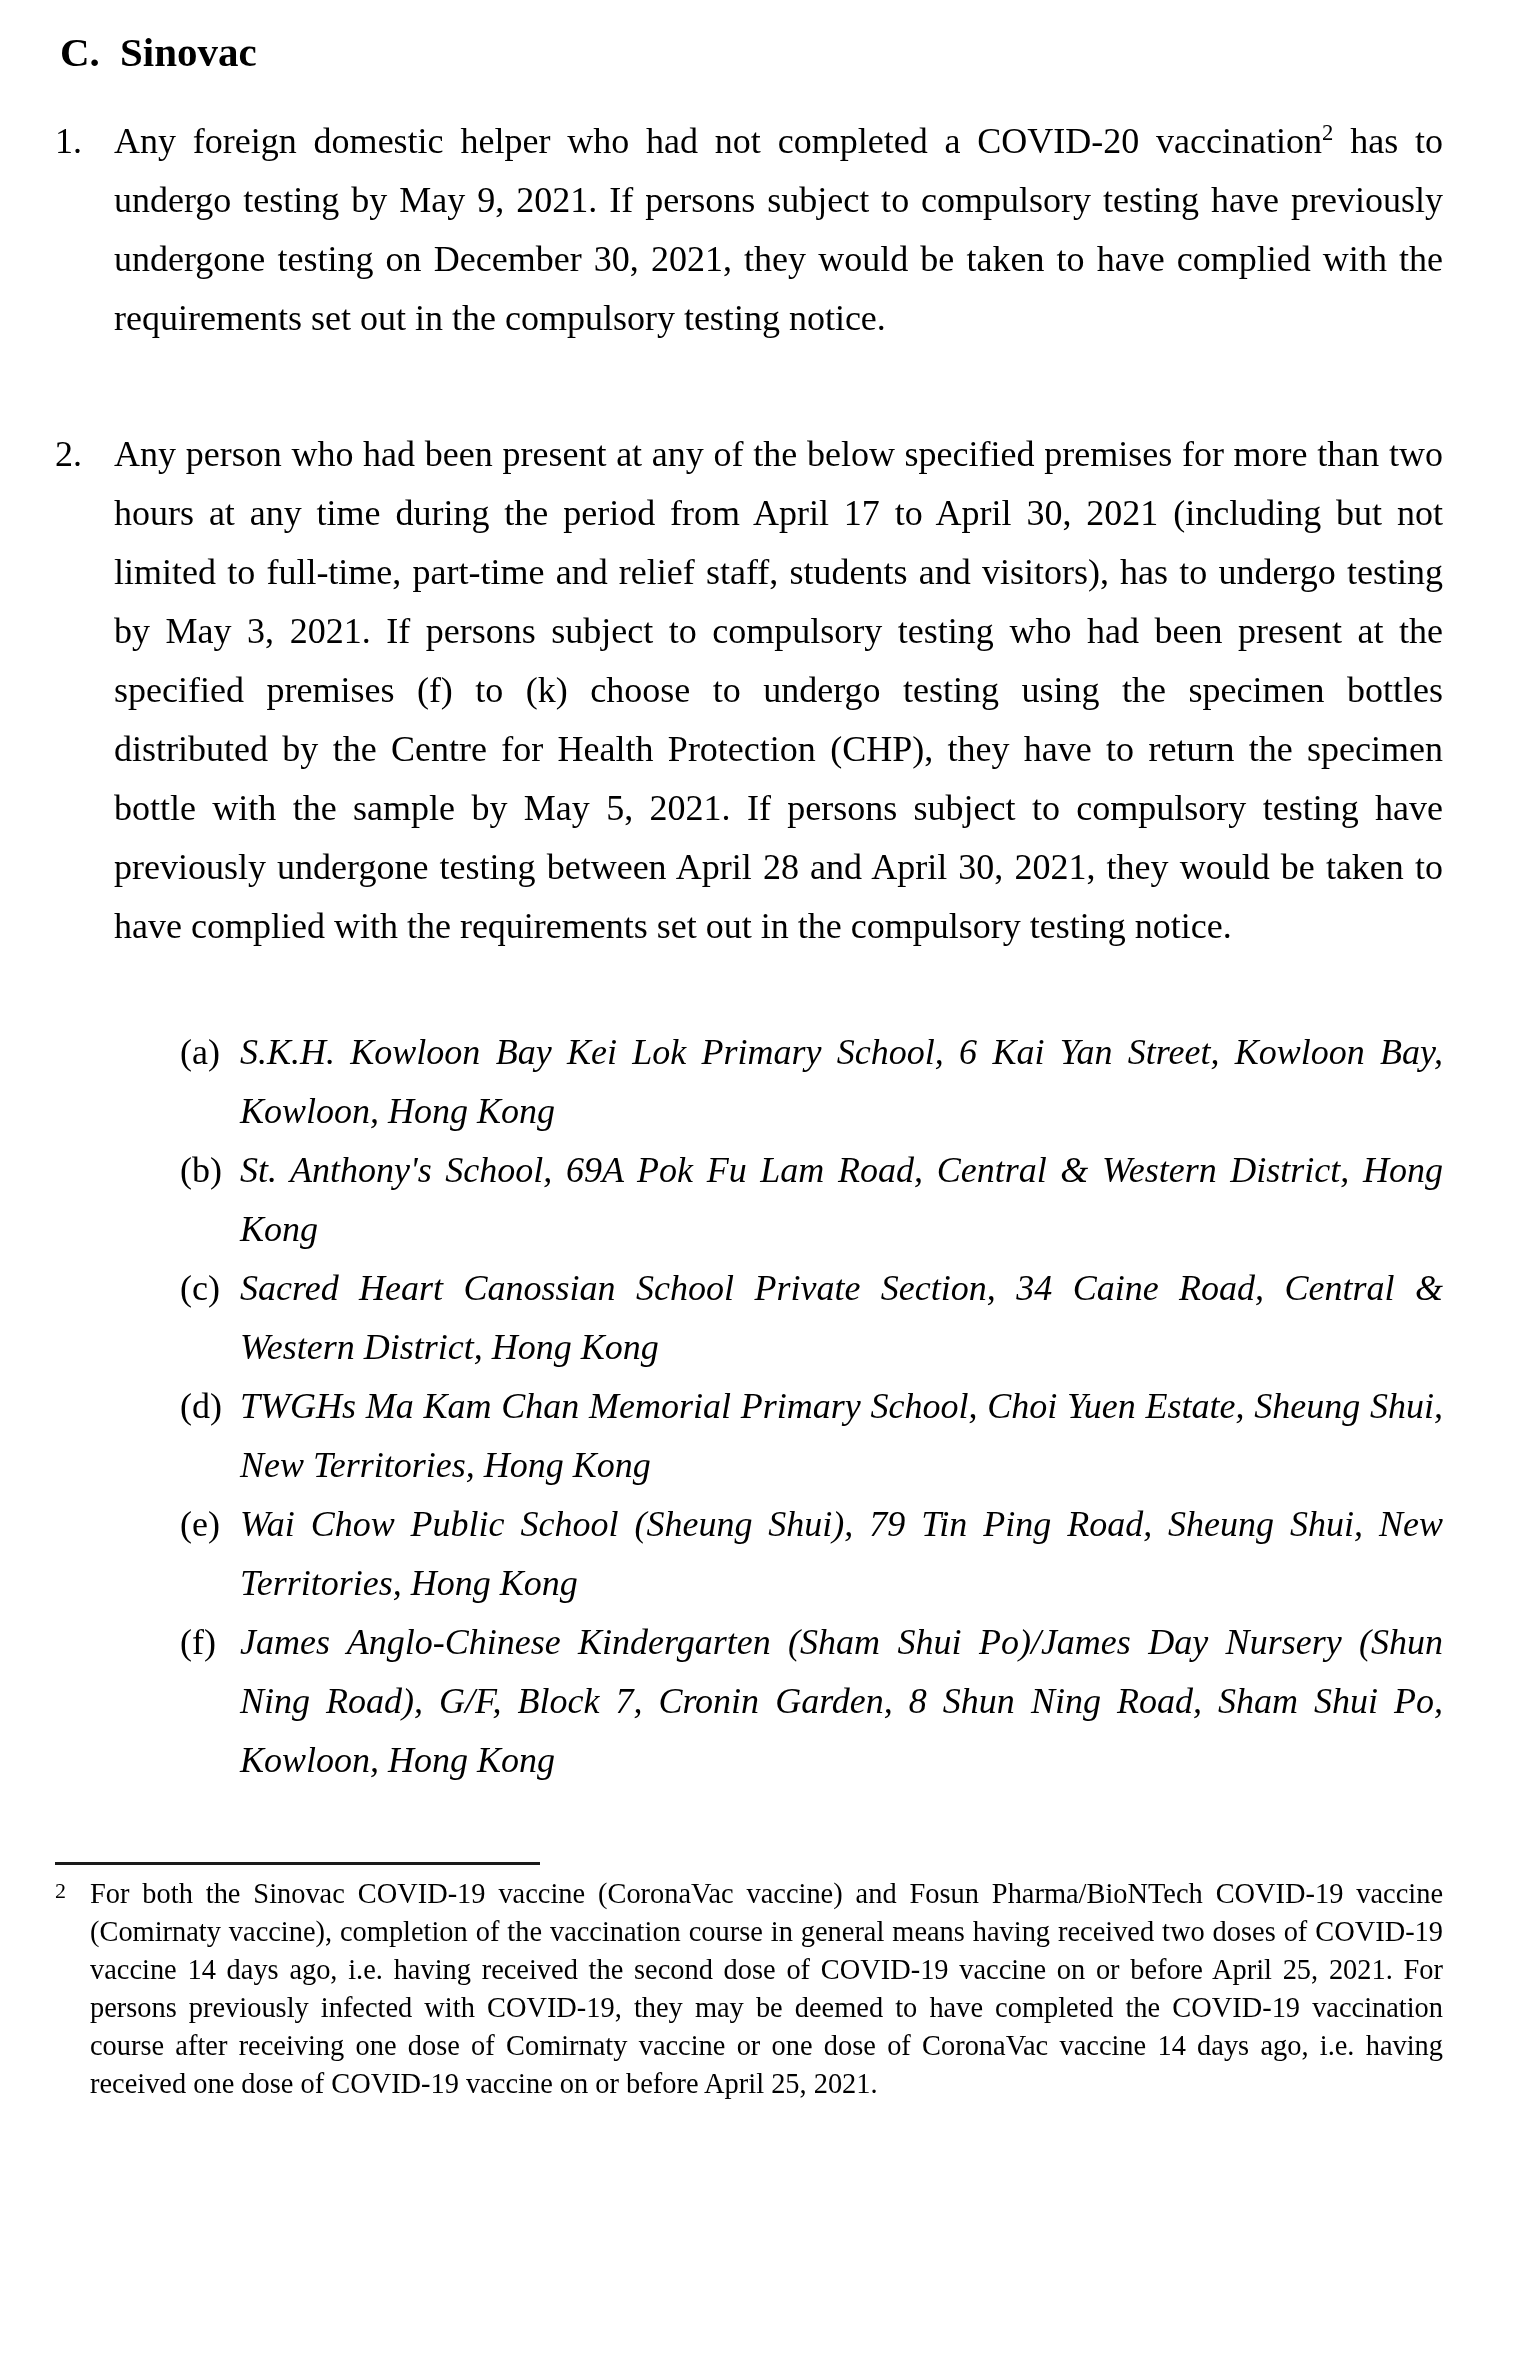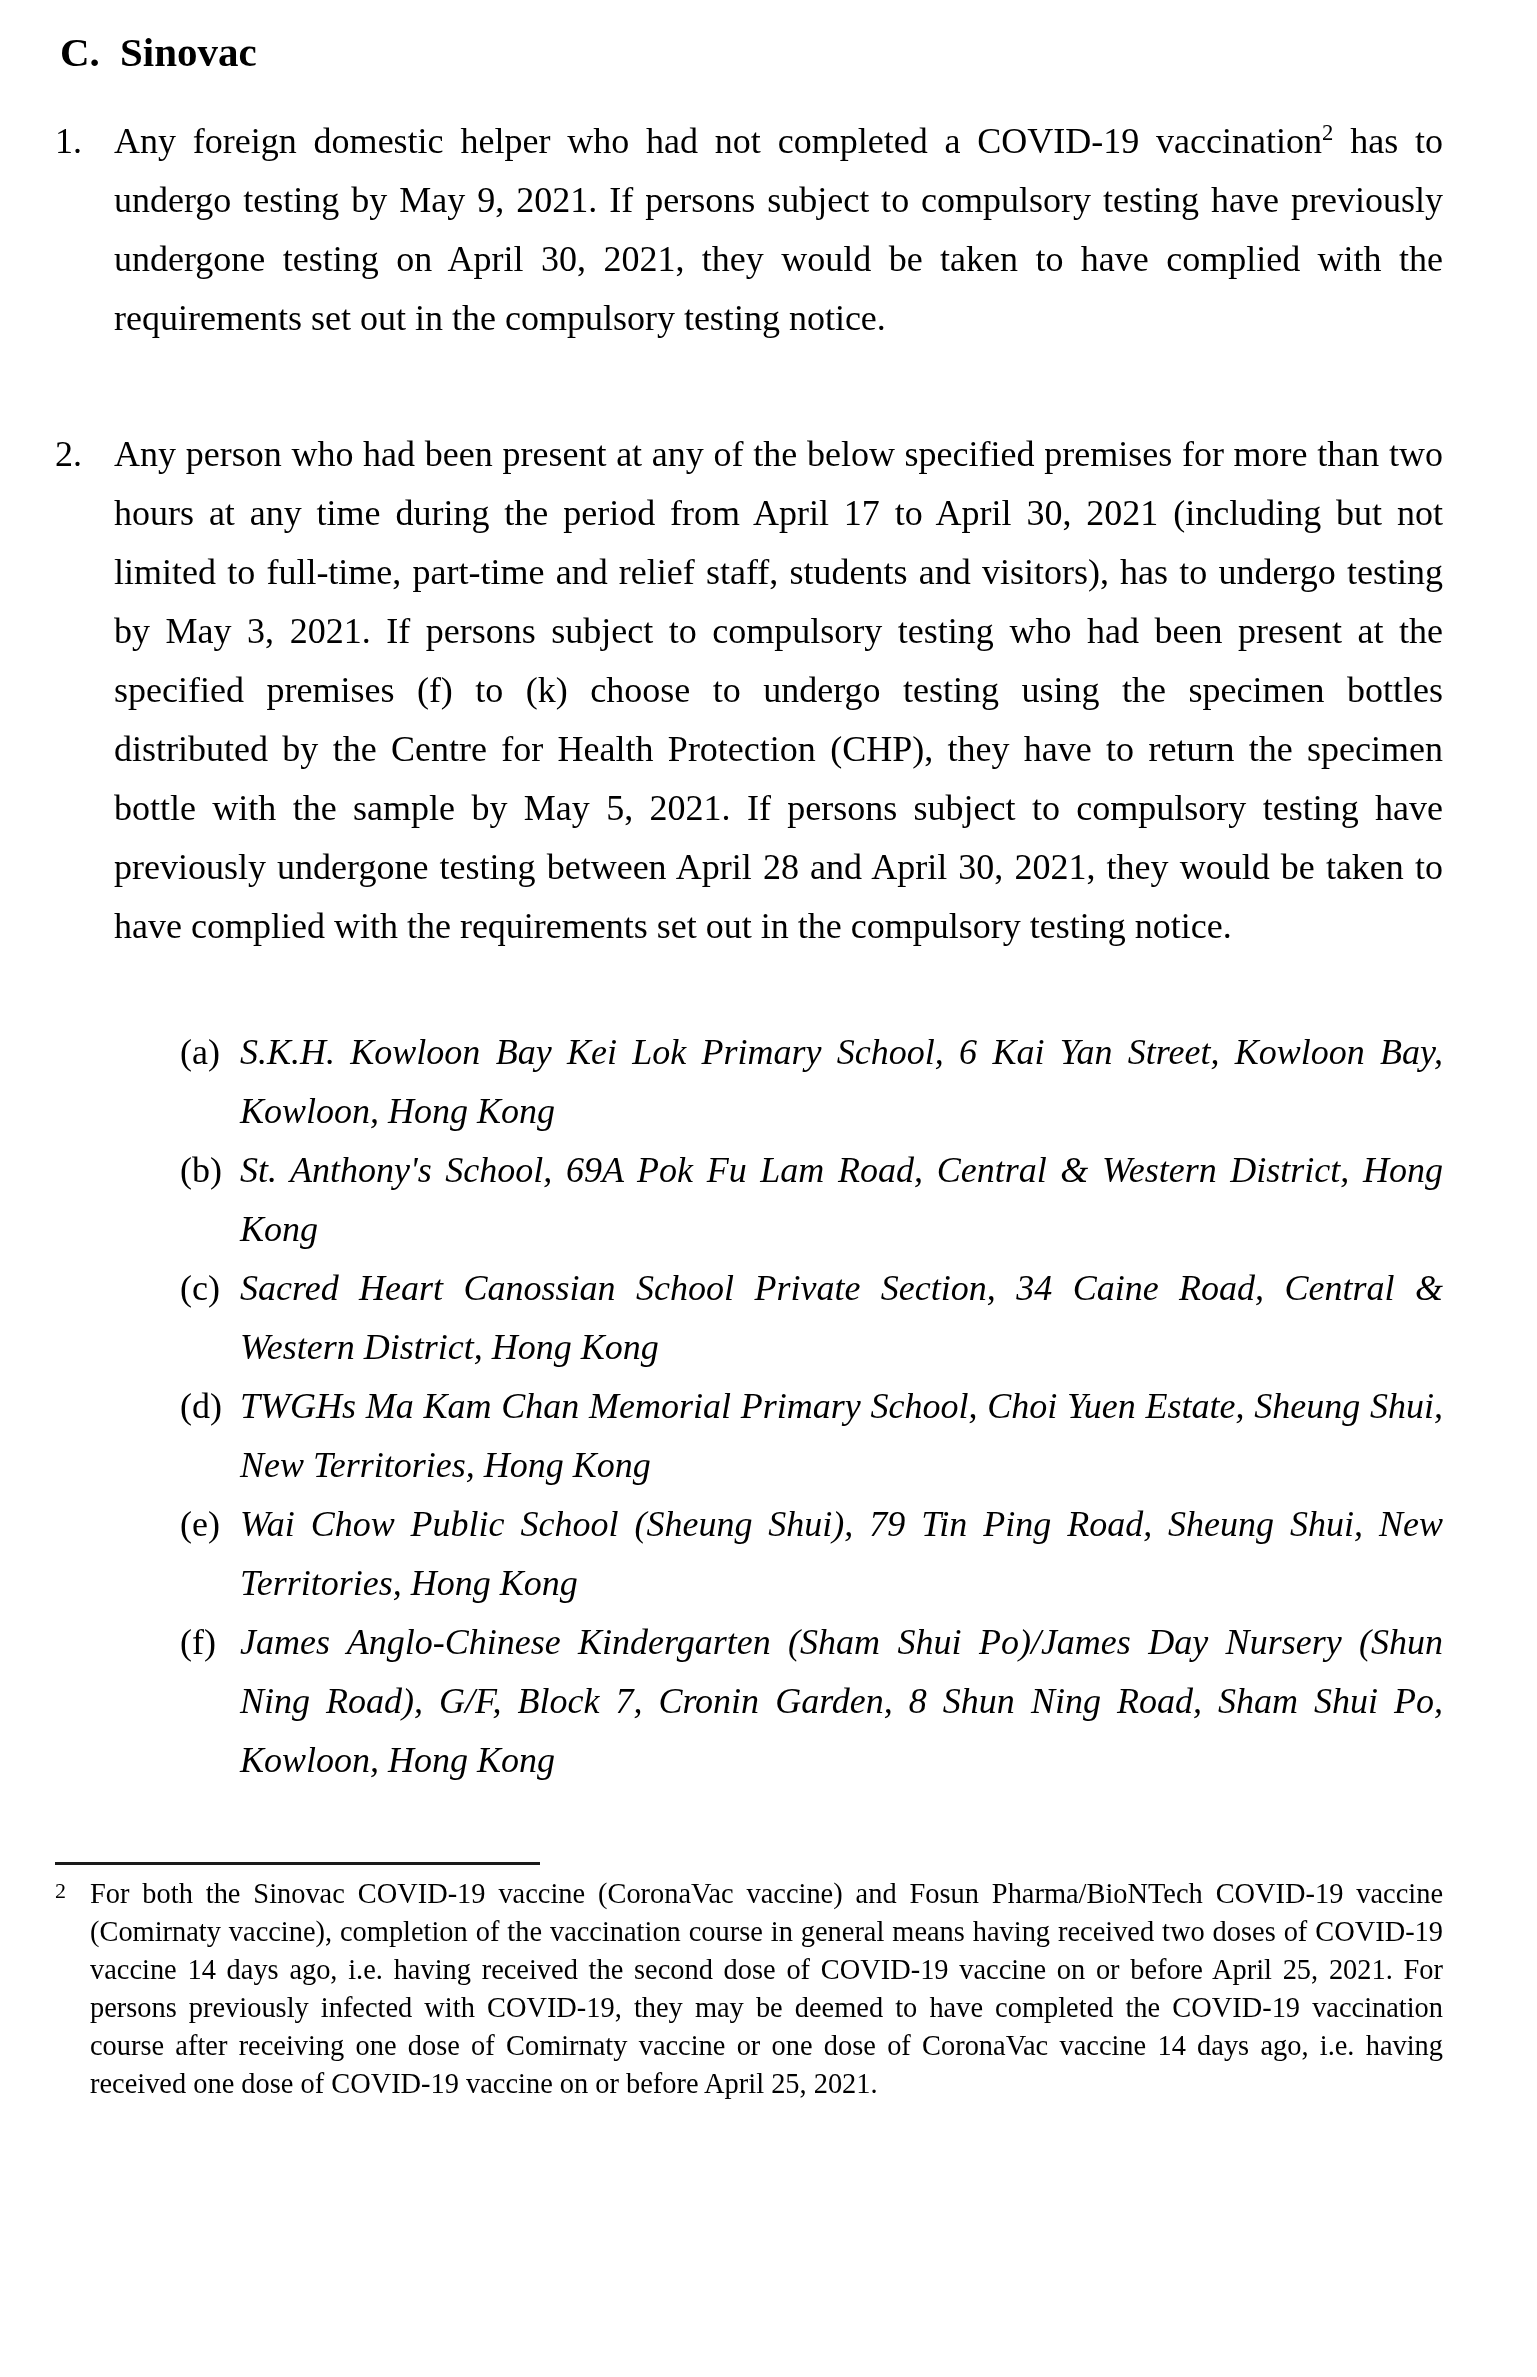--- a/index.html
+++ b/index.html
@@ -102,21 +102,21 @@
 
 <div class="page">
 
   <div class="heading">
     <span class="heading-label">C.</span>
     <span class="heading-title">Sinovac</span>
   </div>
 
   <div class="item item-1">
     <span class="item-num">1.</span>
-    <div class="item-body"><span>Any foreign domestic helper who had not completed a COVID-19 vaccination</span><sup class="fn-ref">2</sup><span> has to undergo testing by May 9, 2021. If persons subject to compulsory testing have previously undergone testing on April 30, 2021, they would be taken to have complied with the requirements set out in the compulsory testing notice.</span></div>
+    <div class="item-body"><span>Any foreign domestic helper who had not completed a COVID-20 vaccination</span><sup class="fn-ref">2</sup><span> has to undergo testing by May 9, 2021. If persons subject to compulsory testing have previously undergone testing on December 30, 2021, they would be taken to have complied with the requirements set out in the compulsory testing notice.</span></div>
   </div>
 
   <div class="item item-2">
     <span class="item-num">2.</span>
     <div class="item-body">Any person who had been present at any of the below specified premises for more than two hours at any time during the period from April 17 to April 30, 2021 (including but not limited to full-time, part-time and relief staff, students and visitors), has to undergo testing by May 3, 2021. If persons subject to compulsory testing who had been present at the specified premises (f) to (k) choose to undergo testing using the specimen bottles distributed by the Centre for Health Protection (CHP), they have to return the specimen bottle with the sample by May 5, 2021. If persons subject to compulsory testing have previously undergone testing between April 28 and April 30, 2021, they would be taken to have complied with the requirements set out in the compulsory testing notice.</div>
   </div>
 
   <div class="premises">
     <div class="premise">
       <span class="premise-label">(a)</span>

